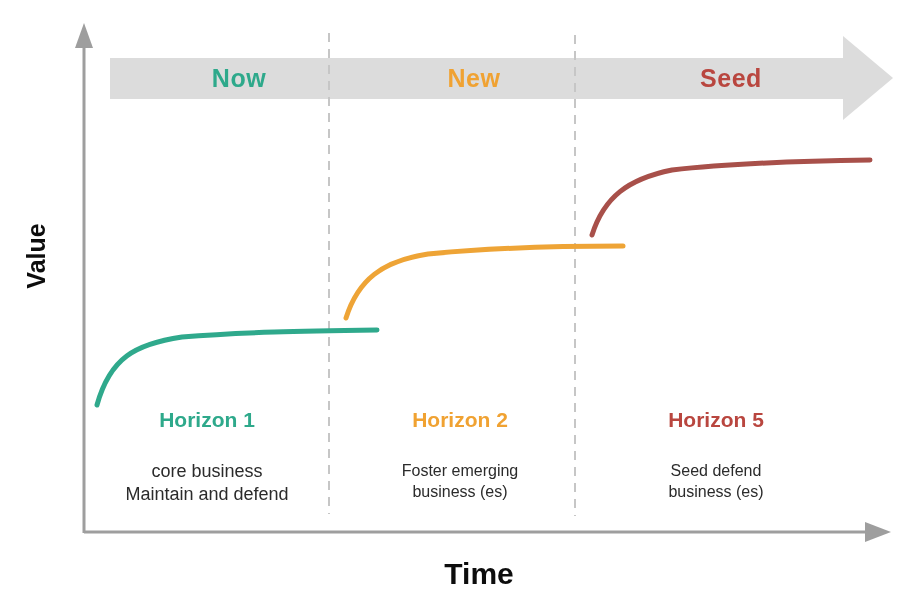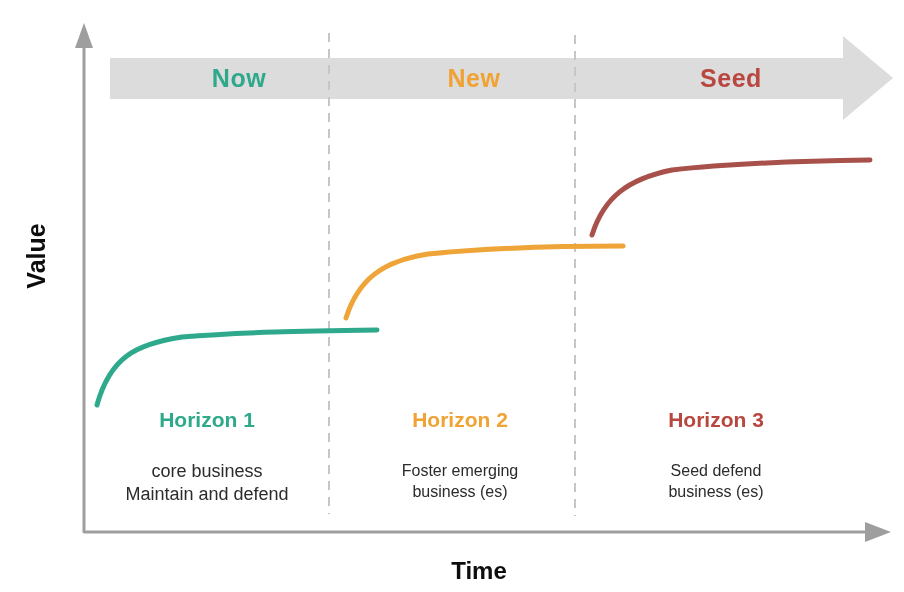--- a/index.html
+++ b/index.html
@@ -38,21 +38,21 @@
   .horizon-desc{font-size:16px;color:#2b2b2b;line-height:21px;}
   #horizon-1-block .horizon-desc{font-size:18px;line-height:23px;}
   
   #value-label{
     position:absolute;left:36px;top:256px;
     transform:translate(-50%,-50%) rotate(-90deg);
     font-size:25px;font-weight:bold;color:#0d0d0d;z-index:3;white-space:nowrap;
   }
   #time-label{
     position:absolute;left:479px;top:557px;transform:translateX(-50%);
-    font-size:24px;font-weight:bold;color:#0d0d0d;z-index:3;white-space:nowrap;
+    font-size:30px;font-weight:bold;color:#0d0d0d;z-index:3;white-space:nowrap;
   }
 </style>
 </head>
 <body>
 
 <div id="stage">
 
   <div class="banner-rect"></div>
   <div class="banner-head"></div>
 
@@ -86,21 +86,21 @@
 
   <div class="horizon-block" id="horizon-2-block">
     <div class="horizon-title" style="color: rgb(240, 162, 50);">Horizon 2</div>
     <div class="horizon-desc">
       <div>Foster emerging</div>
       <div>business (es)</div>
     </div>
   </div>
 
   <div class="horizon-block" id="horizon-3-block">
-    <div class="horizon-title" style="color: rgb(185, 70, 63);">Horizon 3</div>
+    <div class="horizon-title" style="color: rgb(185, 70, 63);">Horizon 5</div>
     <div class="horizon-desc">
       <div>Seed defend</div>
       <div>business (es)</div>
     </div>
   </div>
 
   <div id="value-label">Value</div>
   <div id="time-label">Time</div>
 
 </div>

